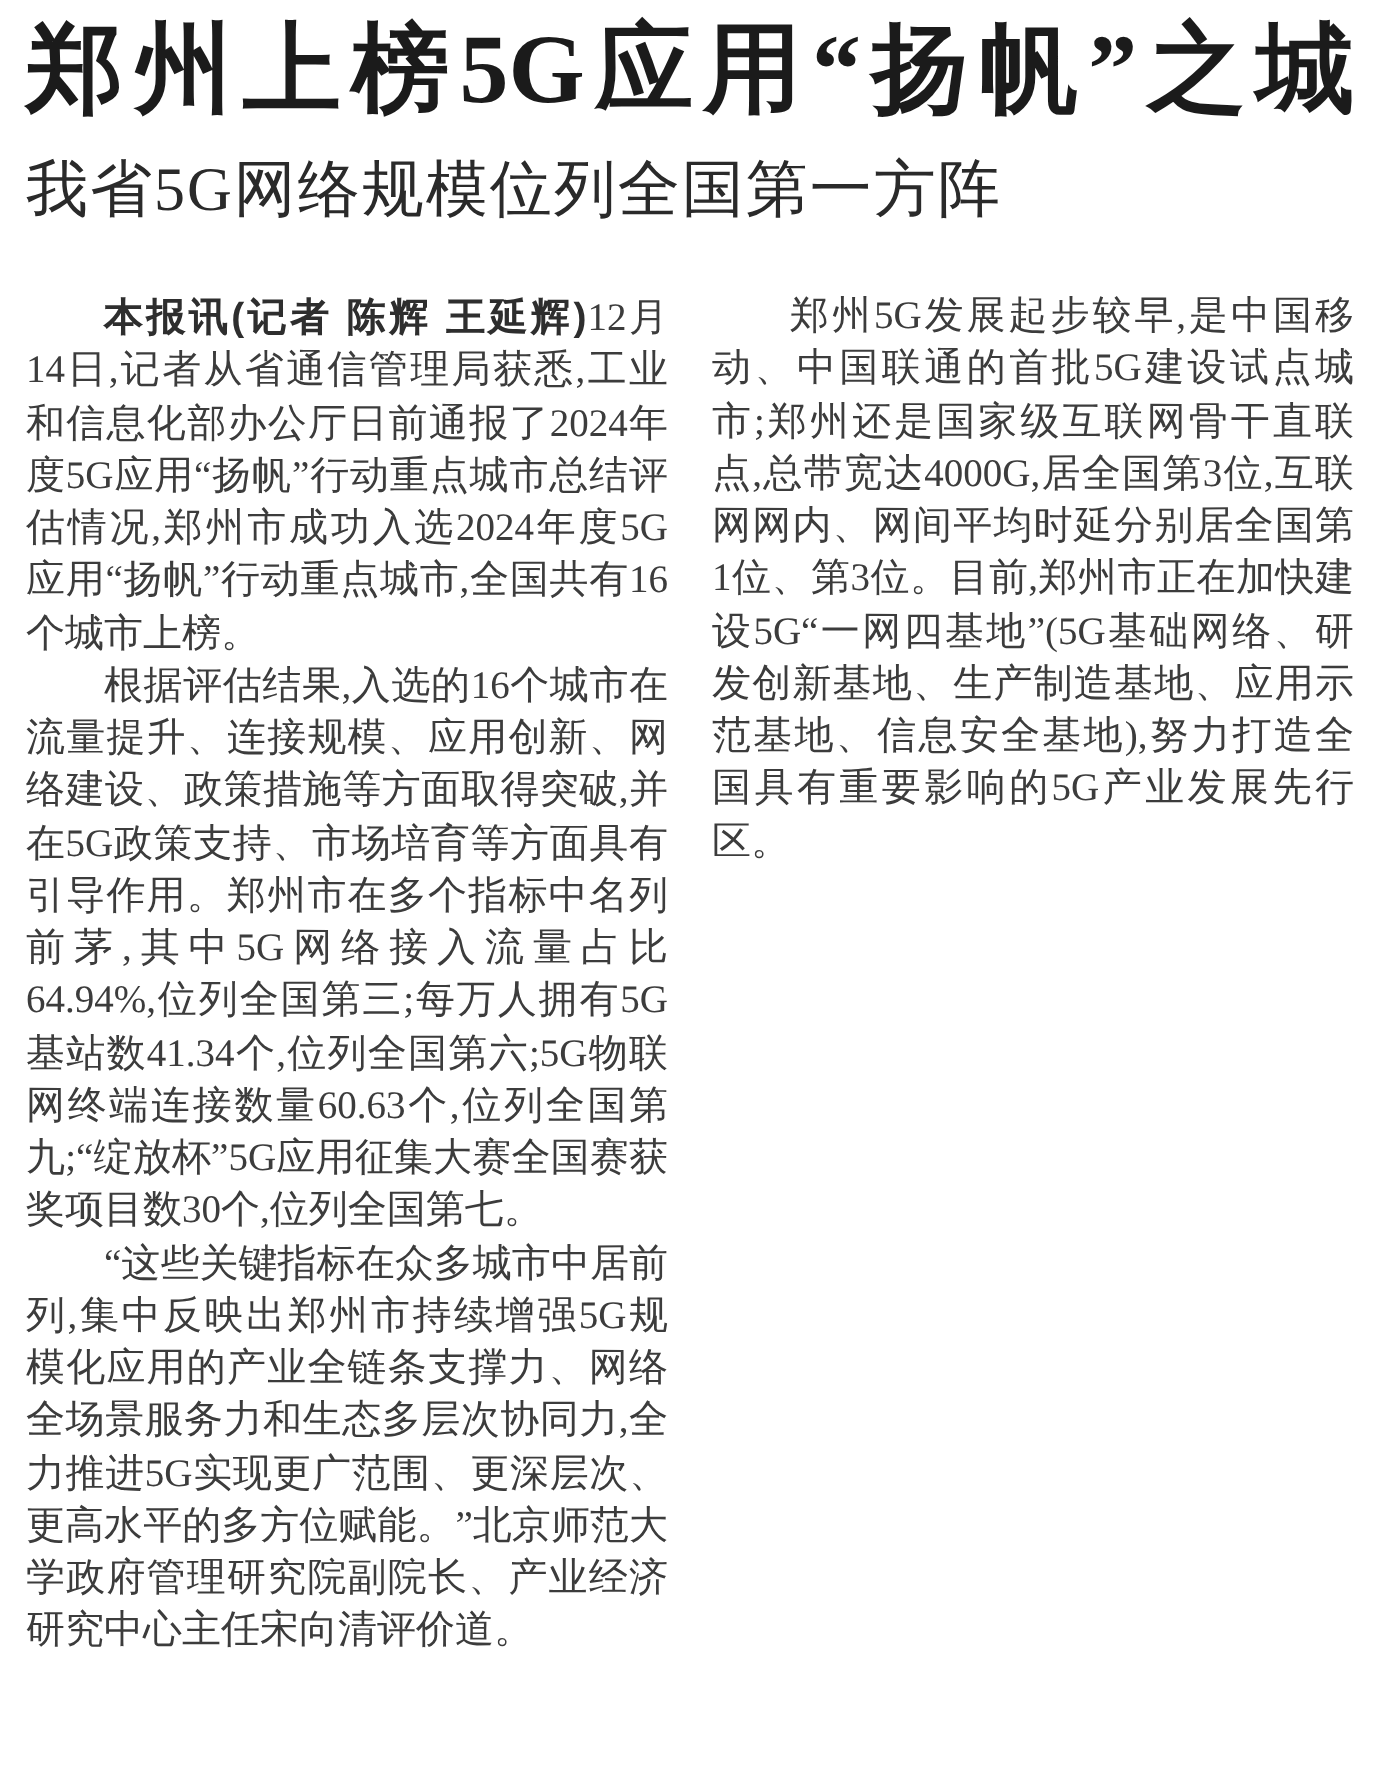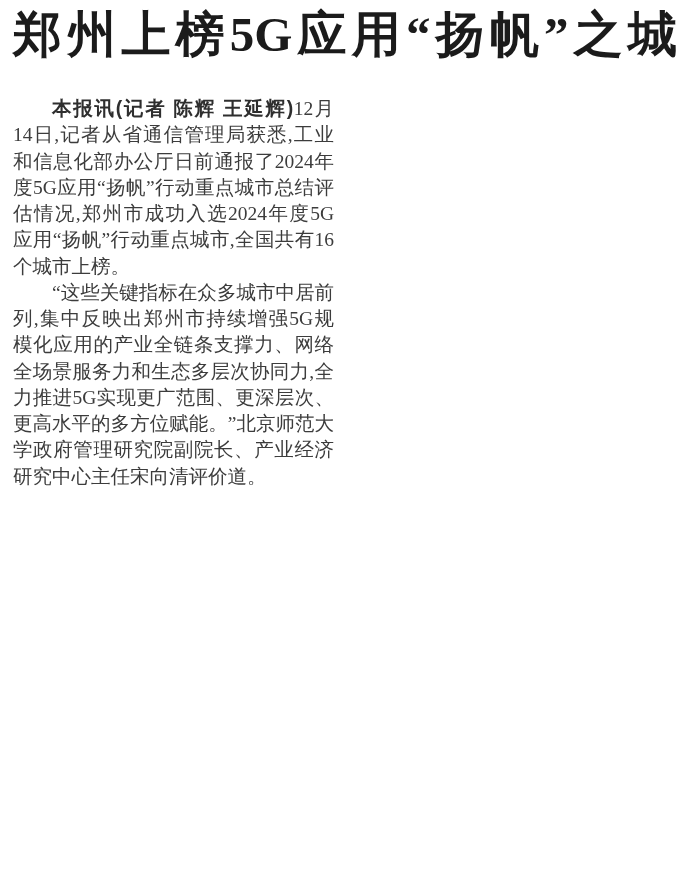--- a/index.html
+++ b/index.html
@@ -70,25 +70,28 @@
     color: #3c3c3c;
   }
 </style>
 </head>
 <body>
 
 <div class="page">
 
   <h1 class="headline">郑州上榜5G应用“扬帆”之城</h1>
 
+  <h2 class="subheadline">我省5G网络规模位列全国第一方阵</h2>
 
   <div class="article-body">
 
     <div class="column">
       <p><strong class="byline-lead">本报讯(记者 陈辉 王延辉)</strong><span>12月14日,记者从省通信管理局获悉,工业和信息化部办公厅日前通报了2024年度5G应用“扬帆”行动重点城市总结评估情况,郑州市成功入选2024年度5G应用“扬帆”行动重点城市,全国共有16个城市上榜。</span></p>
+      <p><span>根据评估结果,入选的16个城市在流量提升、连接规模、应用创新、网络建设、政策措施等方面取得突破,并在5G政策支持、市场培育等方面具有引导作用。郑州市在多个指标中名列前茅,其中5G网络接入流量占比64.94%,位列全国第三;每万人拥有5G基站数41.34个,位列全国第六;5G物联网终端连接数量60.63个,位列全国第九;“绽放杯”5G应用征集大赛全国赛获奖项目数30个,位列全国第七。</span></p>
       <p><span>“这些关键指标在众多城市中居前列,集中反映出郑州市持续增强5G规模化应用的产业全链条支撑力、网络全场景服务力和生态多层次协同力,全力推进5G实现更广范围、更深层次、更高水平的多方位赋能。”北京师范大学政府管理研究院副院长、产业经济研究中心主任宋向清评价道。</span></p>
     </div>
 
     <div class="column">
+      <p><span>郑州5G发展起步较早,是中国移动、中国联通的首批5G建设试点城市;郑州还是国家级互联网骨干直联点,总带宽达4000G,居全国第3位,互联网网内、网间平均时延分别居全国第1位、第3位。目前,郑州市正在加快建设5G“一网四基地”(5G基础网络、研发创新基地、生产制造基地、应用示范基地、信息安全基地),努力打造全国具有重要影响的5G产业发展先行区。</span></p>
     </div>
 
   </div>
 </div>
 
 </body></html>

